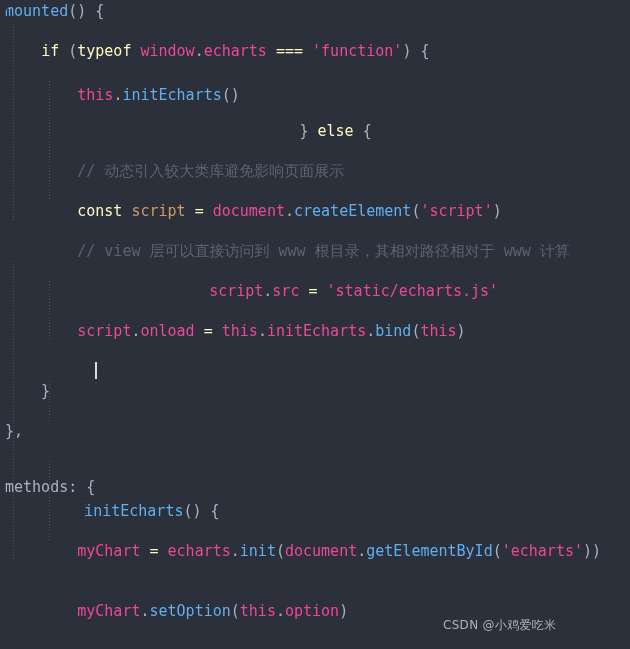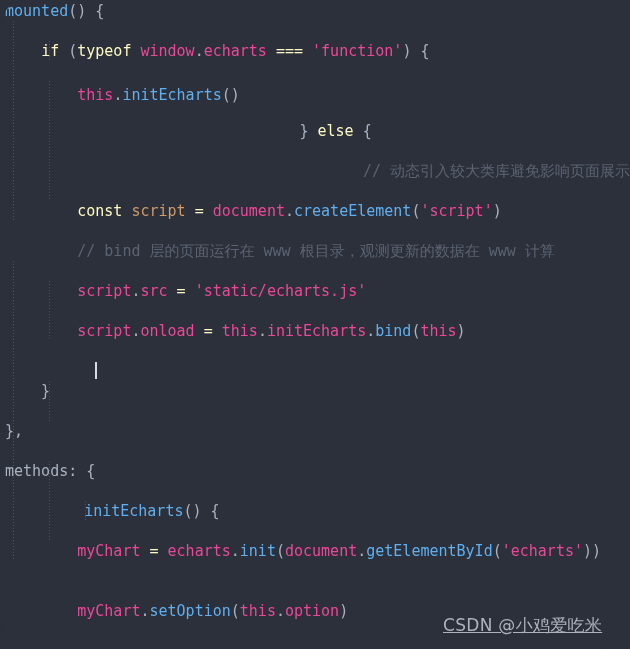--- a/index.html
+++ b/index.html
@@ -75,27 +75,26 @@
     width: 2px;
     background: #d7dae0;
     z-index: 5;
   }
 
   
   #watermark {
     position: absolute;
     color: #b9bec7;
     font-family: "DejaVu Sans", "Liberation Sans", sans-serif;
-    font-size: 17px;
+    font-size: 12px;
     line-height: 20px;
     white-space: pre;
     letter-spacing: 0.3px;
     z-index: 9;
     opacity: 0.92;
-    text-decoration: underline;
   }
 </style>
 </head>
 <body>
 
 <div id="screen">
 
   <div id="indent-guides">
       <div class="guide" style="left: 13px; top: 21px; height: 200px;"></div>
       <div class="guide" style="left: 49px; top: 41px; height: 20px;"></div>
@@ -105,28 +104,28 @@
       <div class="guide" style="left: 49px; top: 381px; height: 40px;"></div>
       <div class="guide" style="left: 49px; top: 461px; height: 80px;"></div>
       <div class="guide" style="left: 85px; top: 501px; height: 20px;"></div>
     </div>
 
   <div id="code-area" style="top: 1px;">
       <div class="code-line" style="top: 0px;"><span class="t-fn">mounted</span><span class="t-punc">() {</span></div>
       <div class="code-line" style="top: 20px;"><span class="t-punc">    </span><span class="t-kw">if</span><span class="t-punc"> (</span><span class="t-kw">typeof</span><span class="t-punc"> </span><span class="t-var">window</span><span class="t-punc">.</span><span class="t-var">echarts</span><span class="t-punc"> </span><span class="t-kw">===</span><span class="t-punc"> </span><span class="t-str">'function'</span><span class="t-punc">) {</span></div>
       <div class="code-line" style="top: 44px;"><span class="t-punc">        </span><span class="t-var">this</span><span class="t-punc">.</span><span class="t-fn">initEcharts</span><span class="t-punc">()</span></div>
       <div class="code-line" style="top: 60px; text-align: center;"><span class="t-punc">    } </span><span class="t-kw">else</span><span class="t-punc"> {</span></div>
-      <div class="code-line" style="top: 80px; text-align: right;"><span class="t-punc">        </span><span class="t-com">// </span><span class="t-com cjk">动态引入较大类库避免影响页面展示</span></div>
+      <div class="code-line" style="top: 80px;"><span class="t-punc">        </span><span class="t-com">// </span><span class="t-com cjk">动态引入较大类库避免影响页面展示</span></div>
       <div class="code-line" style="top: 100px;"><span class="t-punc">        </span><span class="t-kw">const</span><span class="t-punc"> </span><span class="t-num">script</span><span class="t-punc"> </span><span class="t-kw">=</span><span class="t-punc"> </span><span class="t-var">document</span><span class="t-punc">.</span><span class="t-fn">createElement</span><span class="t-punc">(</span><span class="t-str">'script'</span><span class="t-punc">)</span></div>
-      <div class="code-line" style="top: 120px;"><span class="t-punc">        </span><span class="t-com">// bind </span><span class="t-com cjk">层的页面运行在</span><span class="t-com"> www </span><span class="t-com cjk">根目录，观测更新的数据在</span><span class="t-com"> www </span><span class="t-com cjk">计算</span></div>
-      <div class="code-line" style="top: 140px;"><span class="t-punc">        </span><span class="t-var">script</span><span class="t-punc">.</span><span class="t-var">src</span><span class="t-punc"> </span><span class="t-kw">=</span><span class="t-punc"> </span><span class="t-str">'static/echarts.js'</span></div>
+      <div class="code-line" style="top: 120px;"><span class="t-punc">        </span><span class="t-com">// view </span><span class="t-com cjk">层可以直接访问到</span><span class="t-com"> www </span><span class="t-com cjk">根目录，其相对路径相对于</span><span class="t-com"> www </span><span class="t-com cjk">计算</span></div>
+      <div class="code-line" style="top: 140px; text-align: center;"><span class="t-punc">        </span><span class="t-var">script</span><span class="t-punc">.</span><span class="t-var">src</span><span class="t-punc"> </span><span class="t-kw">=</span><span class="t-punc"> </span><span class="t-str">'static/echarts.js'</span></div>
       <div class="code-line" style="top: 160px;"><span class="t-punc">        </span><span class="t-var">script</span><span class="t-punc">.</span><span class="t-var">onload</span><span class="t-punc"> </span><span class="t-kw">=</span><span class="t-punc"> </span><span class="t-var">this</span><span class="t-punc">.</span><span class="t-var">initEcharts</span><span class="t-punc">.</span><span class="t-fn">bind</span><span class="t-punc">(</span><span class="t-var">this</span><span class="t-punc">)</span></div>
       <div class="code-line" style="top: 200px;"><span class="t-punc">    }</span></div>
       <div class="code-line" style="top: 220px;"><span class="t-punc">},</span></div>
-      <div class="code-line" style="top: 240px;"><span class="t-key">methods</span><span class="t-punc">: {</span></div>
+      <div class="code-line" style="top: 256px;"><span class="t-key">methods</span><span class="t-punc">: {</span></div>
       <div class="code-line" style="top: 260px; padding-left: 48px;"><span class="t-punc">    </span><span class="t-fn">initEcharts</span><span class="t-punc">() {</span></div>
       <div class="code-line" style="top: 280px;"><span class="t-punc">        </span><span class="t-var">myChart</span><span class="t-punc"> </span><span class="t-kw">=</span><span class="t-punc"> </span><span class="t-var">echarts</span><span class="t-punc">.</span><span class="t-fn">init</span><span class="t-punc">(</span><span class="t-var">document</span><span class="t-punc">.</span><span class="t-fn">getElementById</span><span class="t-punc">(</span><span class="t-str">'echarts'</span><span class="t-punc">))</span></div>
       <div class="code-line" style="top: 320px;"><span class="t-punc">        </span><span class="t-var">myChart</span><span class="t-punc">.</span><span class="t-fn">setOption</span><span class="t-punc">(</span><span class="t-var">this</span><span class="t-punc">.</span><span class="t-var">option</span><span class="t-punc">)</span></div>
     </div>
 
   <div id="caret" style="left: 95px; top: 362px; height: 17px;"></div>
 
   <div id="watermark" style="left: 443px; top: 615px; color: rgb(185, 190, 199);">CSDN @小鸡爱吃米</div>
 
 </div>

